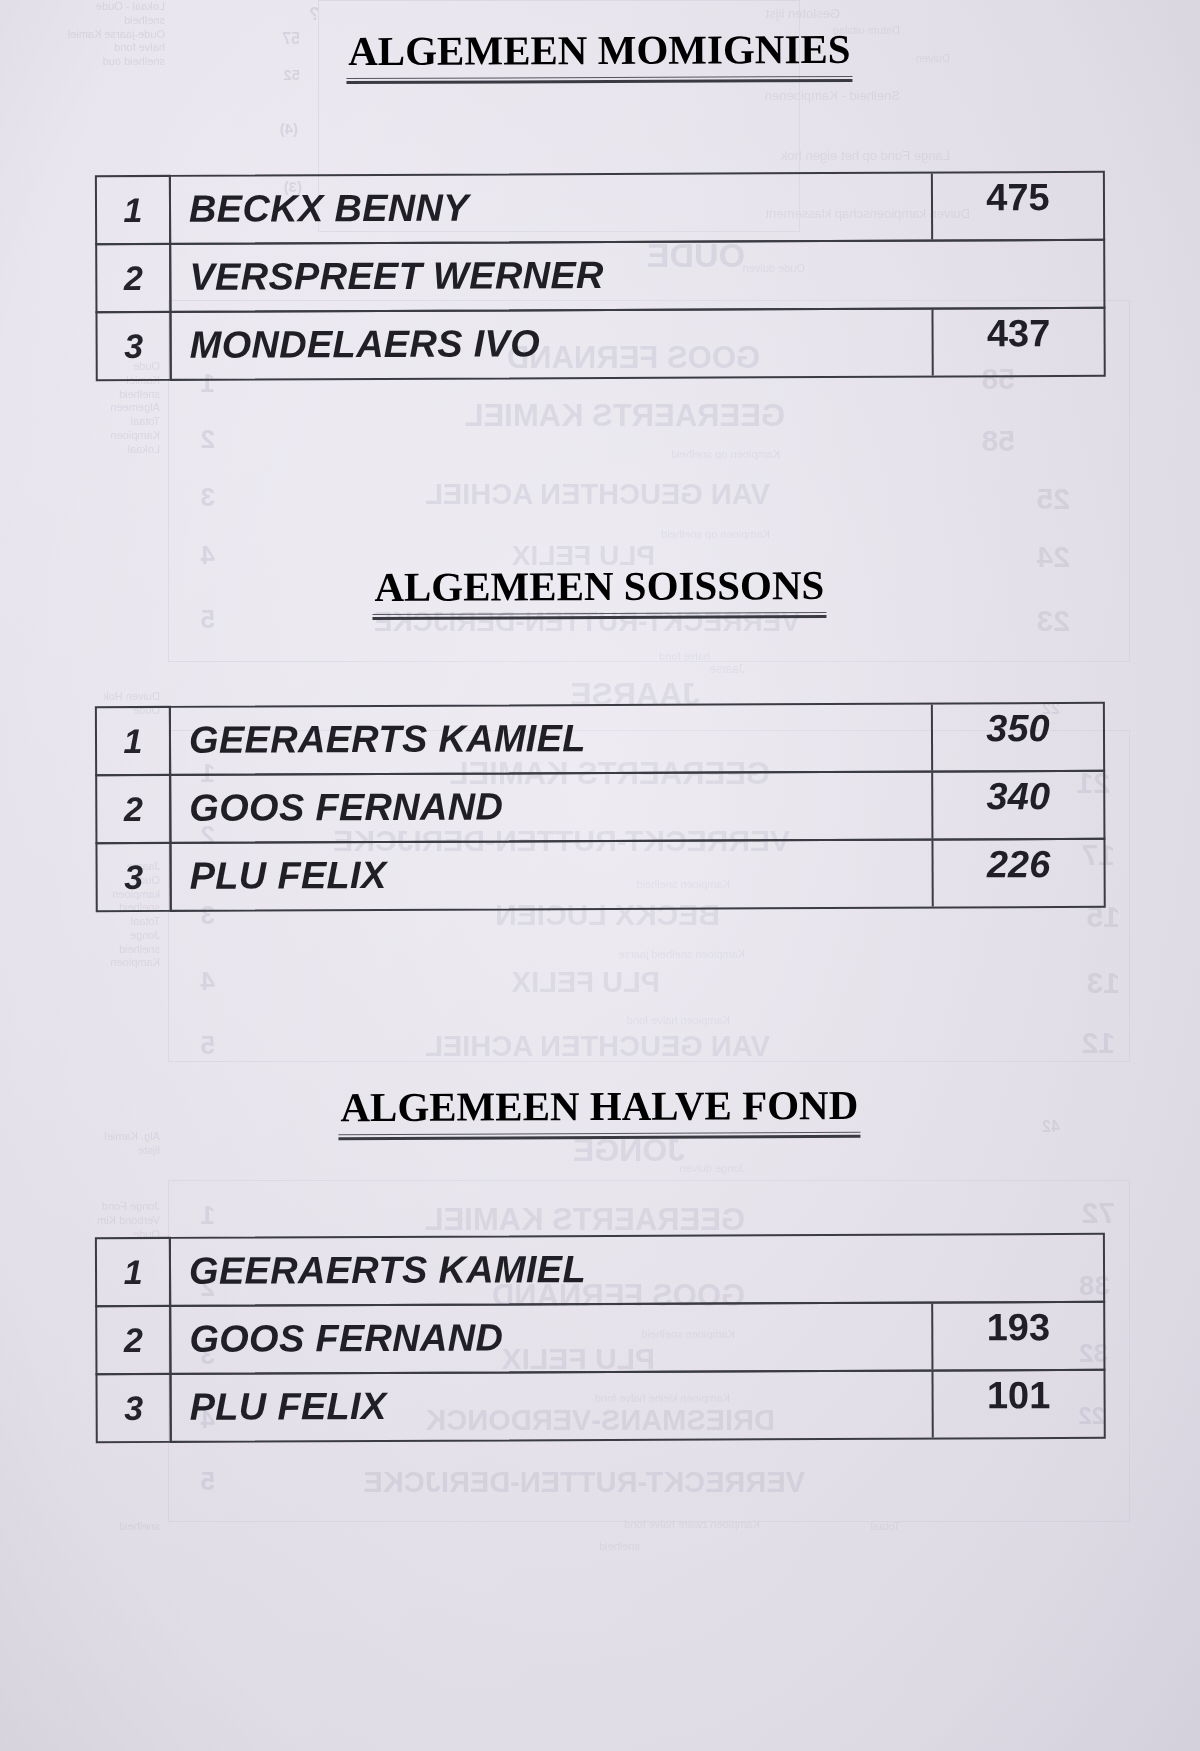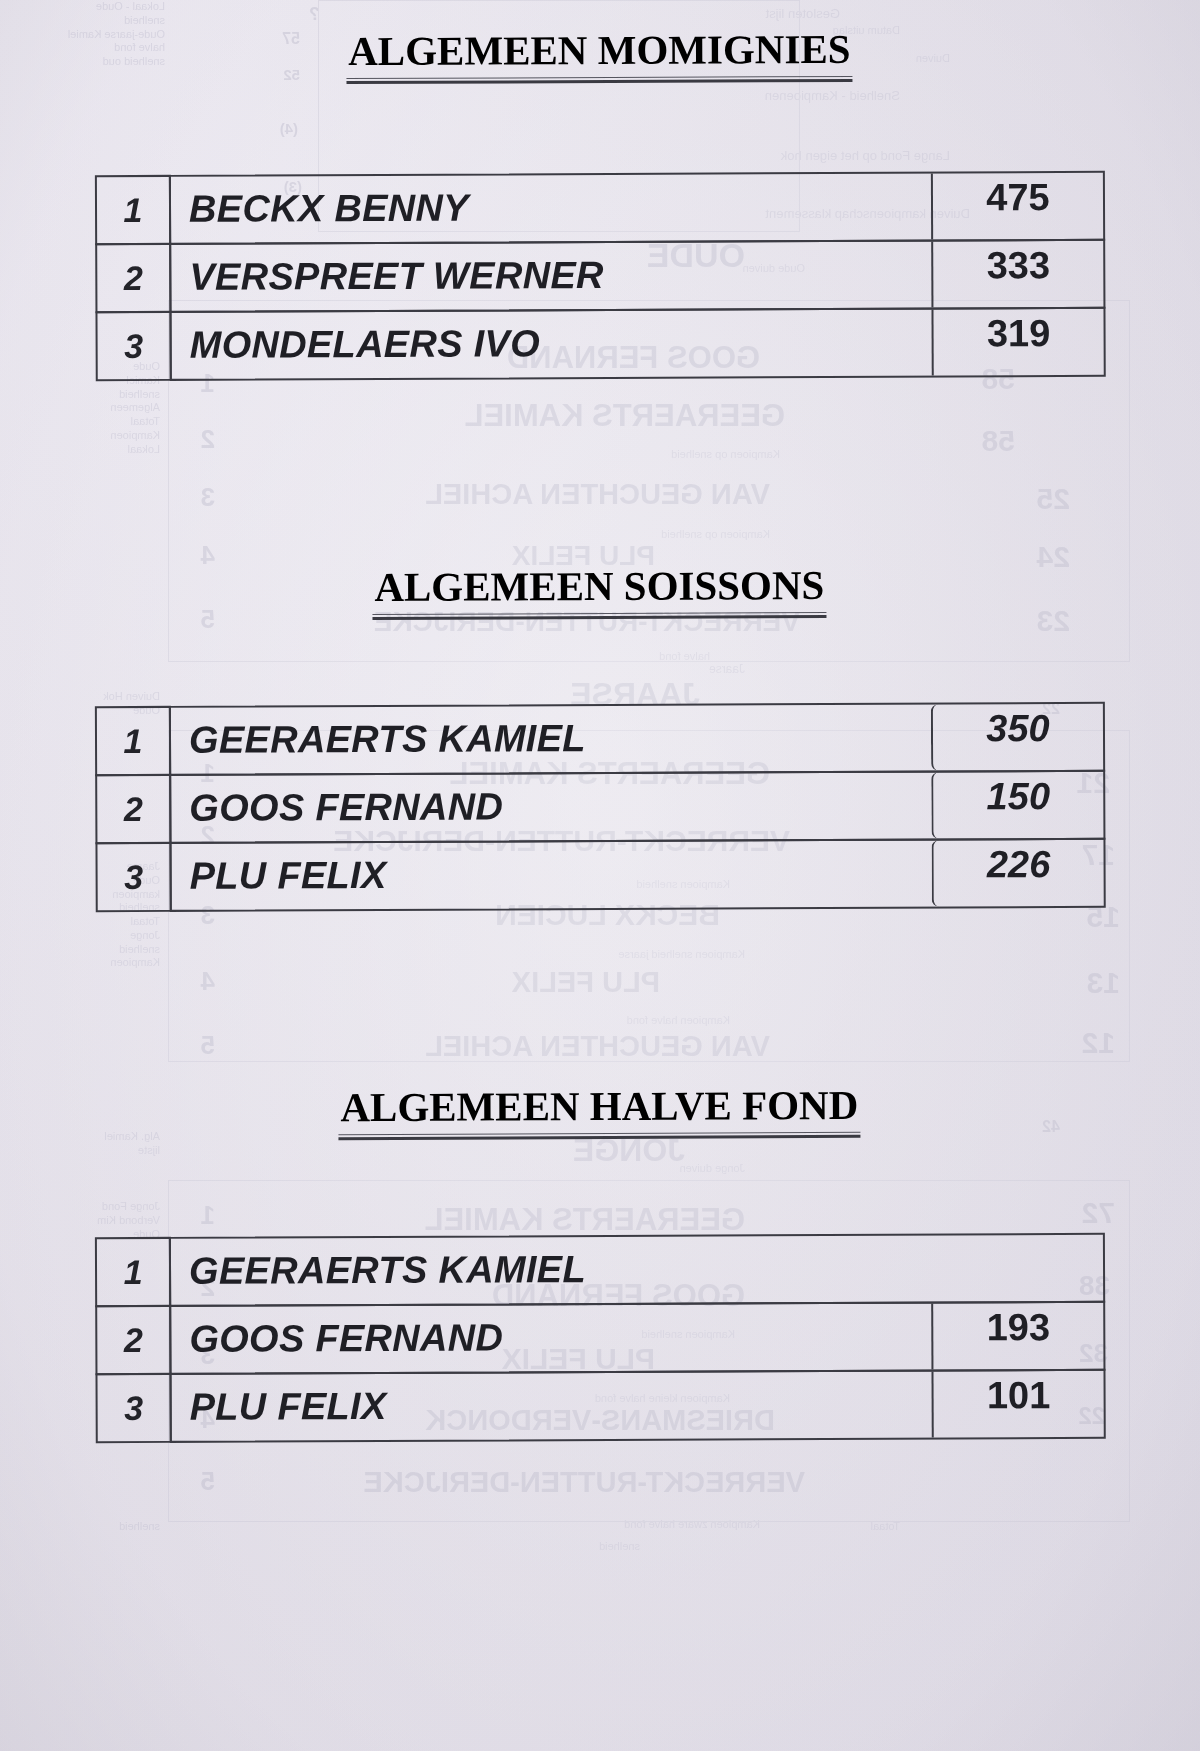--- a/index.html
+++ b/index.html
@@ -157,21 +157,21 @@
     border-left: 2px solid #3b3b43;
     display: flex;
     align-items: center;
     justify-content: center;
     font-family: "Liberation Sans", sans-serif;
     font-weight: bold;
     font-size: 38px;
     color: #1f1f25;
     padding-bottom: 18px;
   }
-  .rank-score.italic { font-style: italic; border-radius: 7px; }
+  .rank-score.italic { font-style: italic; }
   .rank-name.up { font-style: italic; }
 
   
   .tilt { transform: rotate(-0.25deg); }
 </style>
 </head>
 <body>
 
 <div class="paper"></div>
 
@@ -312,28 +312,27 @@
         <div class="rank-num">1</div>
         <div class="rank-main">
           <div class="rank-name up">BECKX BENNY</div>
           <div class="rank-score">475</div>
         </div>
       </div>
       <div class="rank-row">
         <div class="rank-num">2</div>
         <div class="rank-main">
           <div class="rank-name up">VERSPREET WERNER</div>
-          <div class="rank-score">333</div>
         </div>
       </div>
       <div class="rank-row">
         <div class="rank-num">3</div>
         <div class="rank-main">
           <div class="rank-name up">MONDELAERS IVO</div>
-          <div class="rank-score">319</div>
+          <div class="rank-score">437</div>
         </div>
       </div>
     </div>
   </section>
 
   <section class="section tilt" style="top:562px;">
     <div class="heading-wrap">
       <span class="heading-inner">
         <span class="heading" style="font-size:41px; font-weight:bold; display:inline-block;">ALGEMEEN SOISSONS</span>
       </span>
@@ -344,21 +343,21 @@
         <div class="rank-num">1</div>
         <div class="rank-main">
           <div class="rank-name up">GEERAERTS KAMIEL</div>
           <div class="rank-score italic">350</div>
         </div>
       </div>
       <div class="rank-row">
         <div class="rank-num">2</div>
         <div class="rank-main">
           <div class="rank-name up">GOOS FERNAND</div>
-          <div class="rank-score italic">150</div>
+          <div class="rank-score italic">340</div>
         </div>
       </div>
       <div class="rank-row">
         <div class="rank-num">3</div>
         <div class="rank-main">
           <div class="rank-name up">PLU FELIX</div>
           <div class="rank-score italic">226</div>
         </div>
       </div>
     </div>

